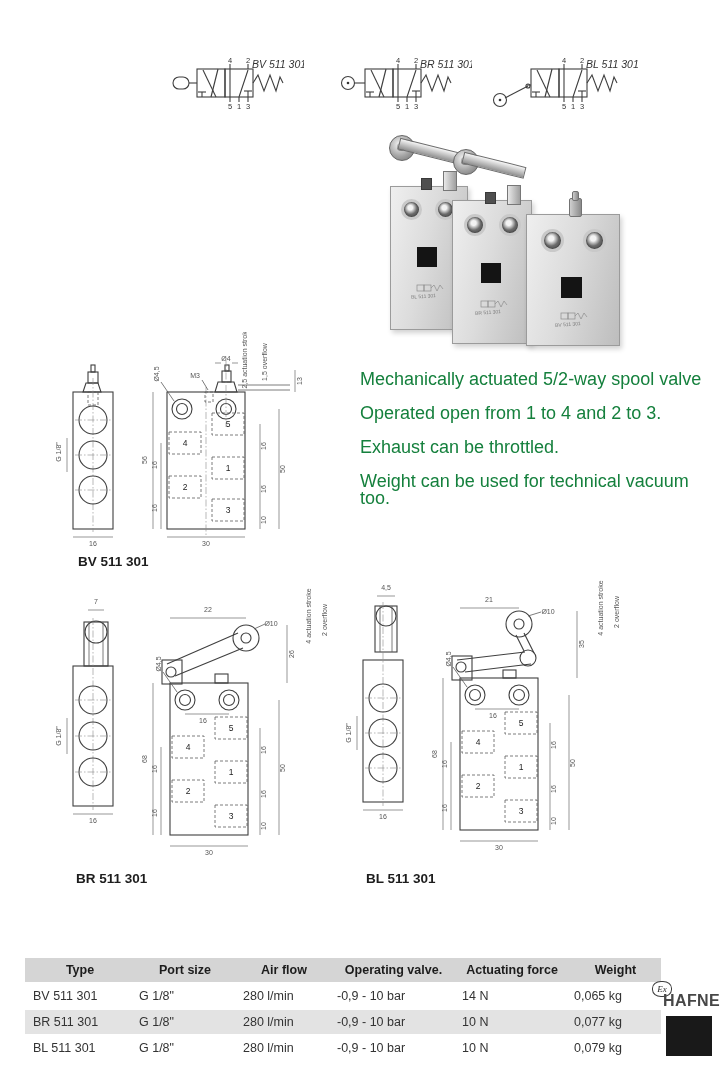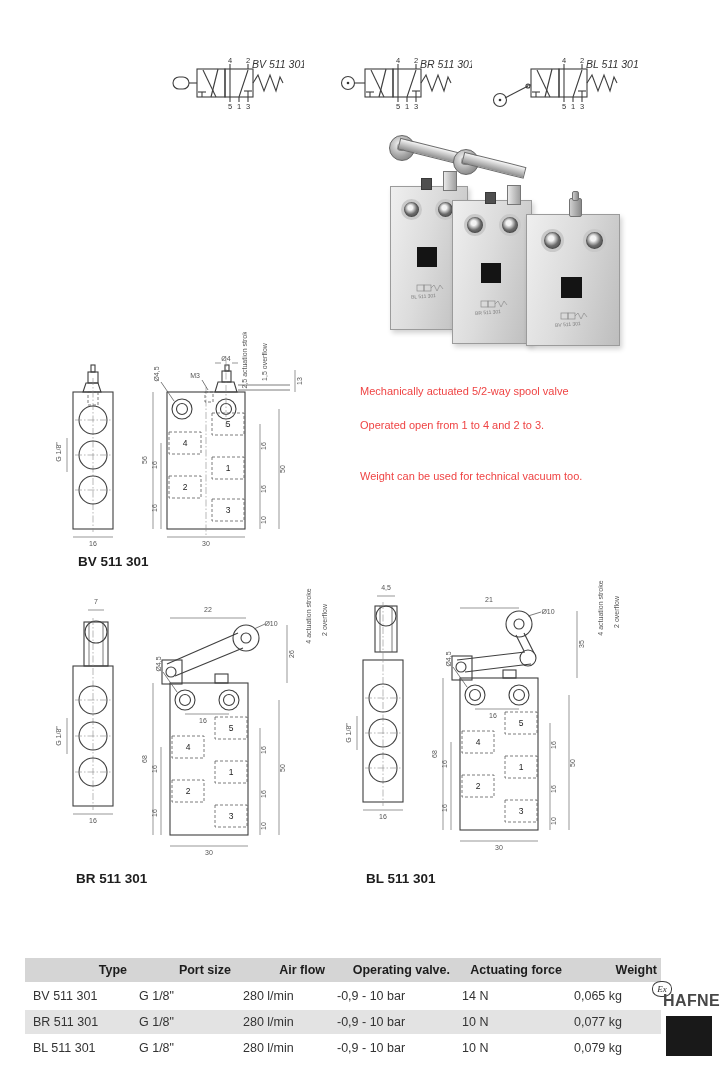--- a/index.html
+++ b/index.html
@@ -15,22 +15,22 @@
   .sym-label{font-size:10.5px;font-style:italic;fill:#333;}
   .pn{font-size:7.5px;fill:#333;}
   .ln{stroke:#3f3f3f;stroke-width:1.1;fill:none;}
   .thin{stroke:#5a5a5a;stroke-width:.8;fill:none;}
   .dim{stroke:#6b6b6b;stroke-width:.7;fill:none;}
   .dash{stroke:#5a5a5a;stroke-width:.8;fill:none;stroke-dasharray:3,2;}
   .cl{stroke:#8a8a8a;stroke-width:.6;fill:none;stroke-dasharray:7,2,1.5,2;}
   .dm{font-size:7px;fill:#555;}
   .pt{font-size:8.5px;fill:#222;}
 
-  .desc{position:absolute;left:360px;top:371px;width:352px;font-size:11px;
-        line-height:17px;color:#ef4444;margin-top:12px;}
+  .desc{position:absolute;left:360px;top:371px;width:352px;font-size:18px;
+        line-height:17px;color:#15803d;}
   .desc .gap{height:17px;}
 
   .caption{position:absolute;font-size:13.5px;font-weight:bold;color:#1d1d1d;}
 
   
   .photo{position:absolute;left:388px;top:128px;width:258px;height:218px;}
   .valve{position:absolute;background:linear-gradient(103deg,#efefef 0%,#dcdcdc 45%,#bdbdbd 100%);
          border:1px solid #9b9b9b;box-shadow:2px 3px 5px rgba(0,0,0,.18);}
   .port{position:absolute;border-radius:50%;background:radial-gradient(circle at 42% 38%,#f3f3f3 0 18%,#6b6b6b 52%,#4c4c4c 100%);
         border:3px solid #c9c9c9;box-shadow:inset 0 0 2px #222;}
@@ -42,21 +42,21 @@
   .roller{position:absolute;width:24px;height:24px;border-radius:50%;
           background:radial-gradient(circle at 40% 35%,#f7f7f7,#a5a5a5 55%,#6f6f6f);border:1px solid #666;}
   .roller::after{content:"";position:absolute;left:7px;top:7px;width:8px;height:8px;border-radius:50%;
           background:radial-gradient(circle at 40% 35%,#ddd,#555);}
   .bracket{position:absolute;background:linear-gradient(90deg,#e8e8e8,#9f9f9f);border:1px solid #777;}
   .stud{position:absolute;background:#4f4f4f;border:1px solid #3a3a3a;}
   .plunger{position:absolute;background:linear-gradient(90deg,#cfcfcf,#8b8b8b);border:1px solid #737373;border-radius:2px;}
 
   
   .spec{position:absolute;left:25px;top:958px;border-collapse:collapse;width:636px;font-size:12.5px;}
-  .spec th{background:#d5d5d5;font-weight:bold;text-align:right;color:#1c1c1c;}
+  .spec th{background:#d5d5d5;font-weight:bold;text-align:center;color:#1c1c1c;}
   .spec th,.spec td{height:22px;padding:1px 4px 1px 8px;border-bottom:2px solid #fff;}
   .spec tr.alt td{background:#e3e3e3;}
   .ex-badge{position:absolute;left:652px;top:981px;width:18px;height:14px;border:1.3px solid #3d3d3d;
             border-radius:45%;display:flex;align-items:center;justify-content:center;
             font-family:"Liberation Serif",serif;font-style:italic;font-size:9px;color:#2e2e2e;}
 
   .logo-square{position:absolute;left:666px;top:1016px;width:46px;height:40px;background:#191919;}
   .logo-text{position:absolute;left:663px;top:992px;width:52px;text-align:right;font-size:16px;
              font-weight:bold;letter-spacing:.4px;color:#474747;}
 </style>
@@ -195,20 +195,21 @@
       </svg>
       <div class="engraving" style="left:28px;top:106px">BV 511 301</div>
     </div>
   </div>
 
   <div class="desc">
     <div>Mechanically actuated 5/2-way spool valve</div>
     <div class="gap"></div>
     <div>Operated open from 1 to 4 and 2 to 3.</div>
     <div class="gap"></div>
+    <div>Exhaust can be throttled.</div>
     <div class="gap"></div>
     <div>Weight can be used for technical vacuum too.</div>
   </div>
 
   <svg style="position:absolute;left:55px;top:332px" width="290" height="225" viewBox="0 0 290 225">
 
     <rect class="ln" x="18" y="60" width="40" height="137"></rect>
     <path class="ln" d="M28,60 L46,60 L43,51 L31,51 Z"></path>
     <rect class="ln" x="33" y="40" width="10" height="11"></rect>
     <rect class="ln" x="36" y="33" width="4" height="7"></rect>

